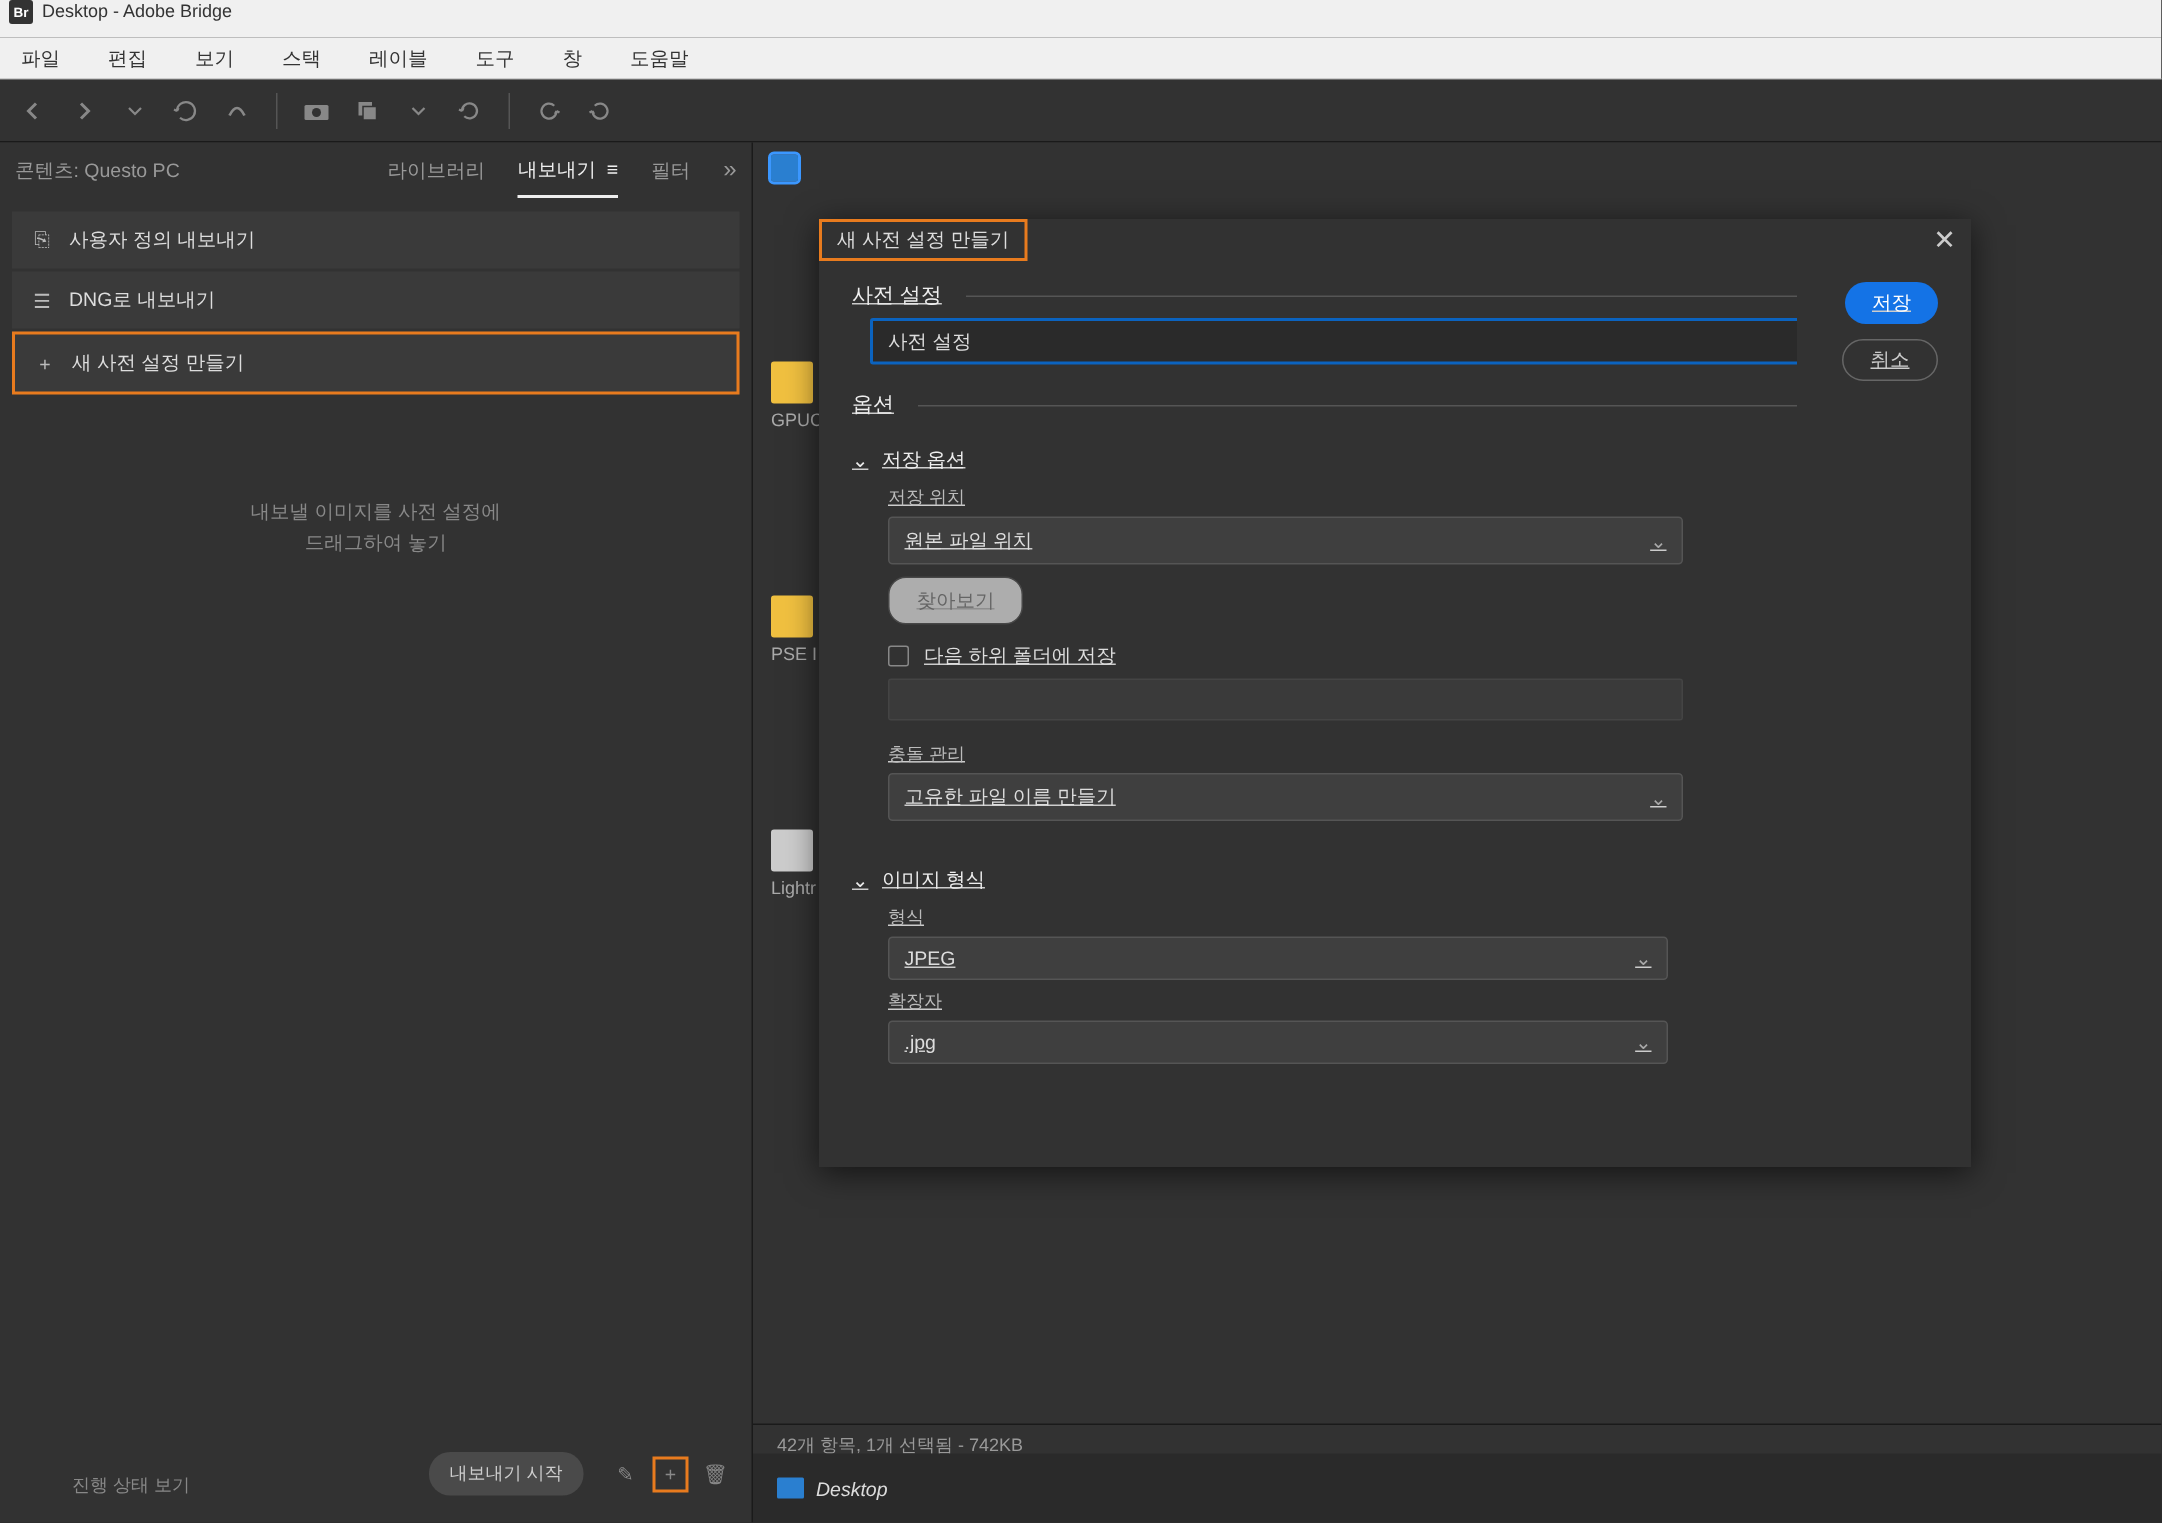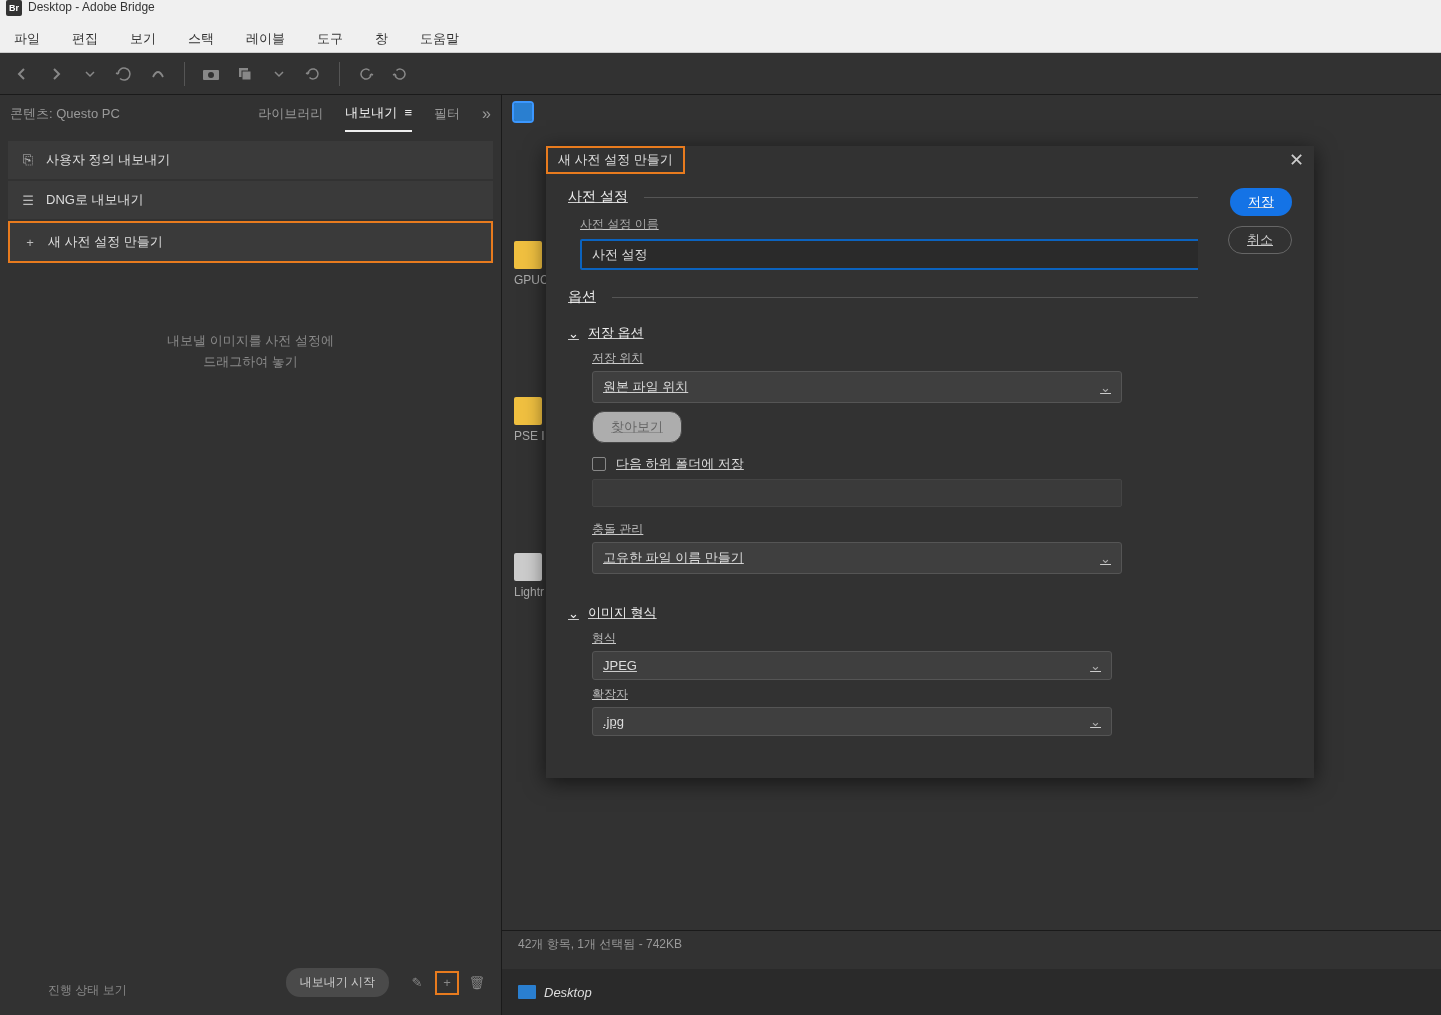--- a/index.html
+++ b/index.html
@@ -37,21 +37,21 @@
 .footer-icons .fbtn.highlight { border:2px solid #e87b1e; }
 .progress-label { color:#888; font-size:12px; position:absolute; bottom:16px; left:48px; }
 
 .rightpanel { flex:1; background:#323232; position:relative; }
 .thumbs { position:absolute; left:0; top:0; width:100%; height:100%; padding:8px 12px; }
 .thumb { width:28px; height:28px; background:#f0c040; margin-bottom:120px; border-radius:2px; }
 .thumb.sel { outline:2px solid #3b97ff; }
 .thumb.grey { background:#ccc; }
 .sidelabel { color:#aaa; font-size:12px; margin-top:-116px; margin-bottom:110px; }
 
-.statusbar { position:absolute; left:0; bottom:57px; width:100%; height:28px; display:flex; align-items:center; padding:0 16px; color:#999; font-size:12px; background:#323232; border-top:1px solid #1a1a1a; }
+.statusbar { position:absolute; left:0; bottom:38px; width:100%; height:28px; display:flex; align-items:center; padding:0 16px; color:#999; font-size:12px; background:#323232; border-top:1px solid #1a1a1a; }
 .pathbar { position:absolute; left:0; bottom:0; width:100%; height:46px; display:flex; align-items:center; padding:0 16px; gap:8px; background:#2a2a2a;font-style:italic; }
 .pathbar .foldericon { width:18px; height:14px; background:#2a7fd0; border-radius:1px; }
 .pathbar span { color:#ddd; font-size:13px; }
 
 
 .dialog { position:absolute; left:546px; top:51px; width:768px; height:632px; background:#323232; box-shadow:0 4px 20px rgba(0,0,0,.6); display:flex; flex-direction:column; }
 .dialog-title { height:28px; display:flex; align-items:center; padding:0; }
 .dialog-title .title-hl { border:2px solid #e87b1e; padding:3px 10px; color:#ddd; font-size:13px; }
 .dialog-title .dclose { margin-left:auto; margin-right:10px; color:#ccc; font-size:18px; cursor:pointer; }
 
@@ -232,21 +232,20 @@
     <div class="dialog-title">
       <div class="title-hl">새 사전 설정 만들기</div>
       <div class="dclose">✕</div>
     </div>
     <div class="dialog-body">
       <div class="dbody-main">
         <div class="section-head">
           <span>사전 설정</span>
             <div class="hr"></div>
         </div>
-        <div class="field-label">사전 설정 이름</div>
         <input class="dinput" value="사전 설정" style="">
 
         <div style="height:18px"></div>
         <div class="section-head">
           <span>옵션</span>
             <div class="hr"></div>
         </div>
 
         <div class="scrollarea">
           <div class="collapser">

